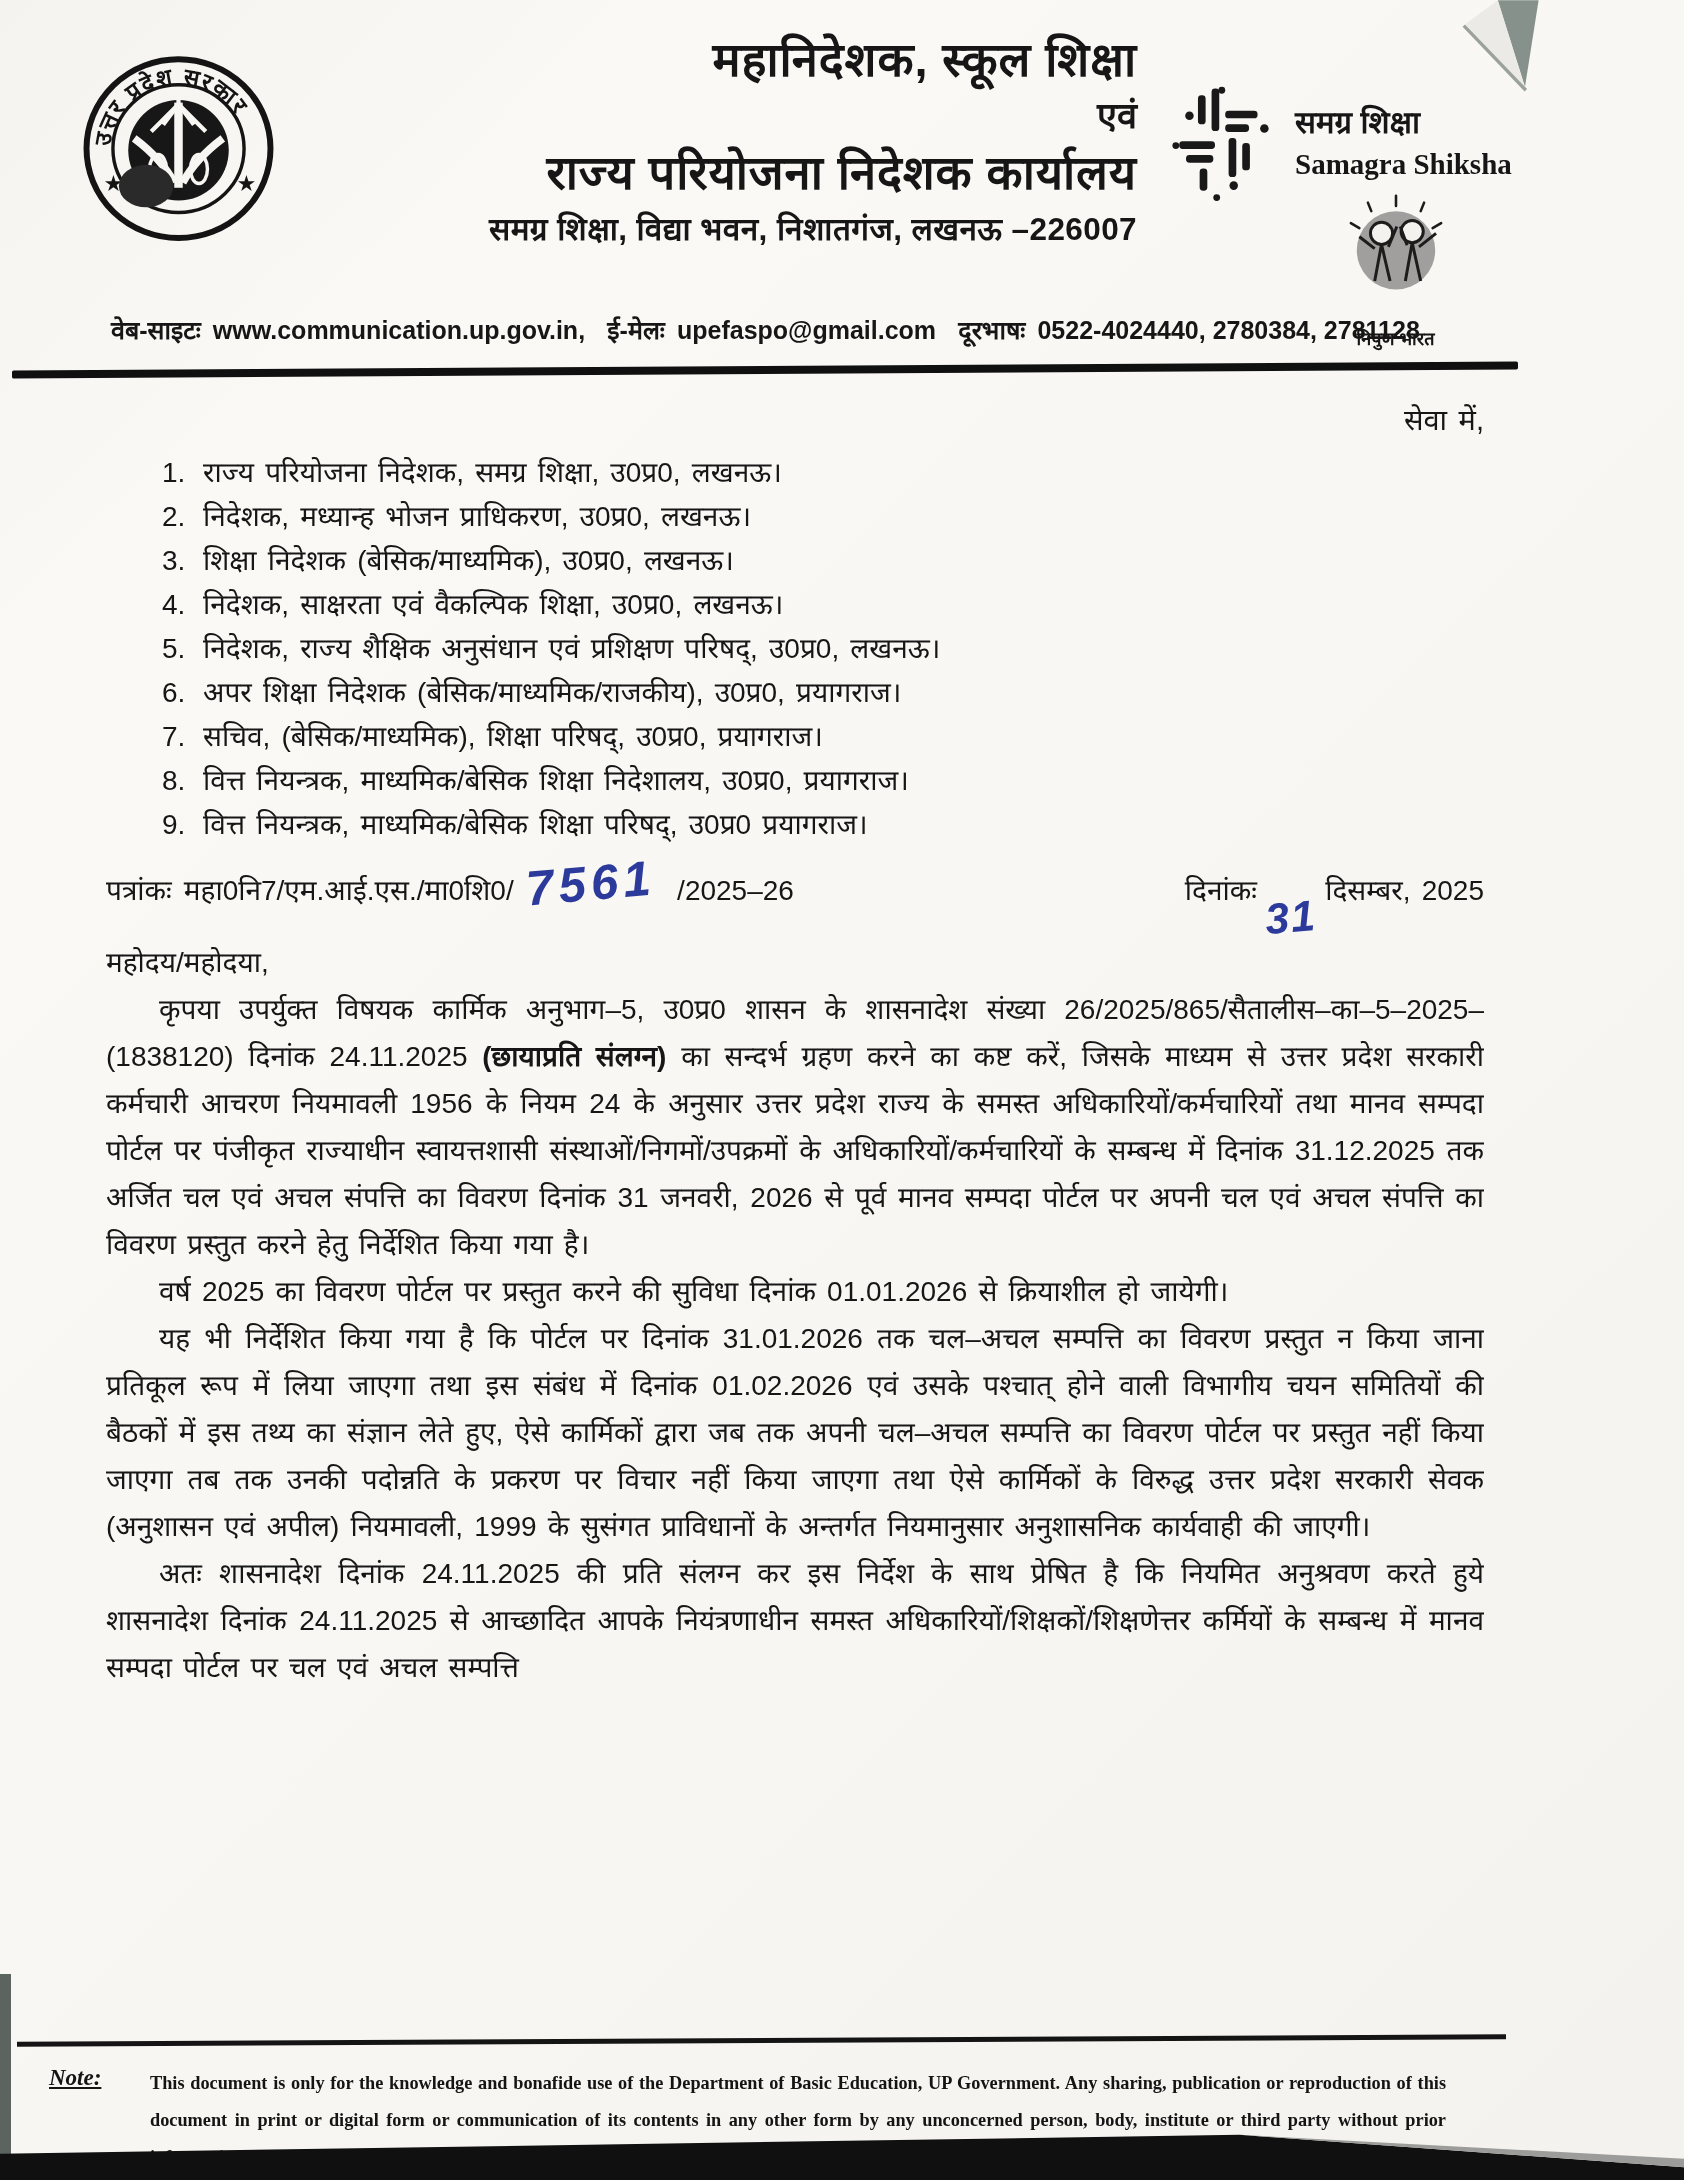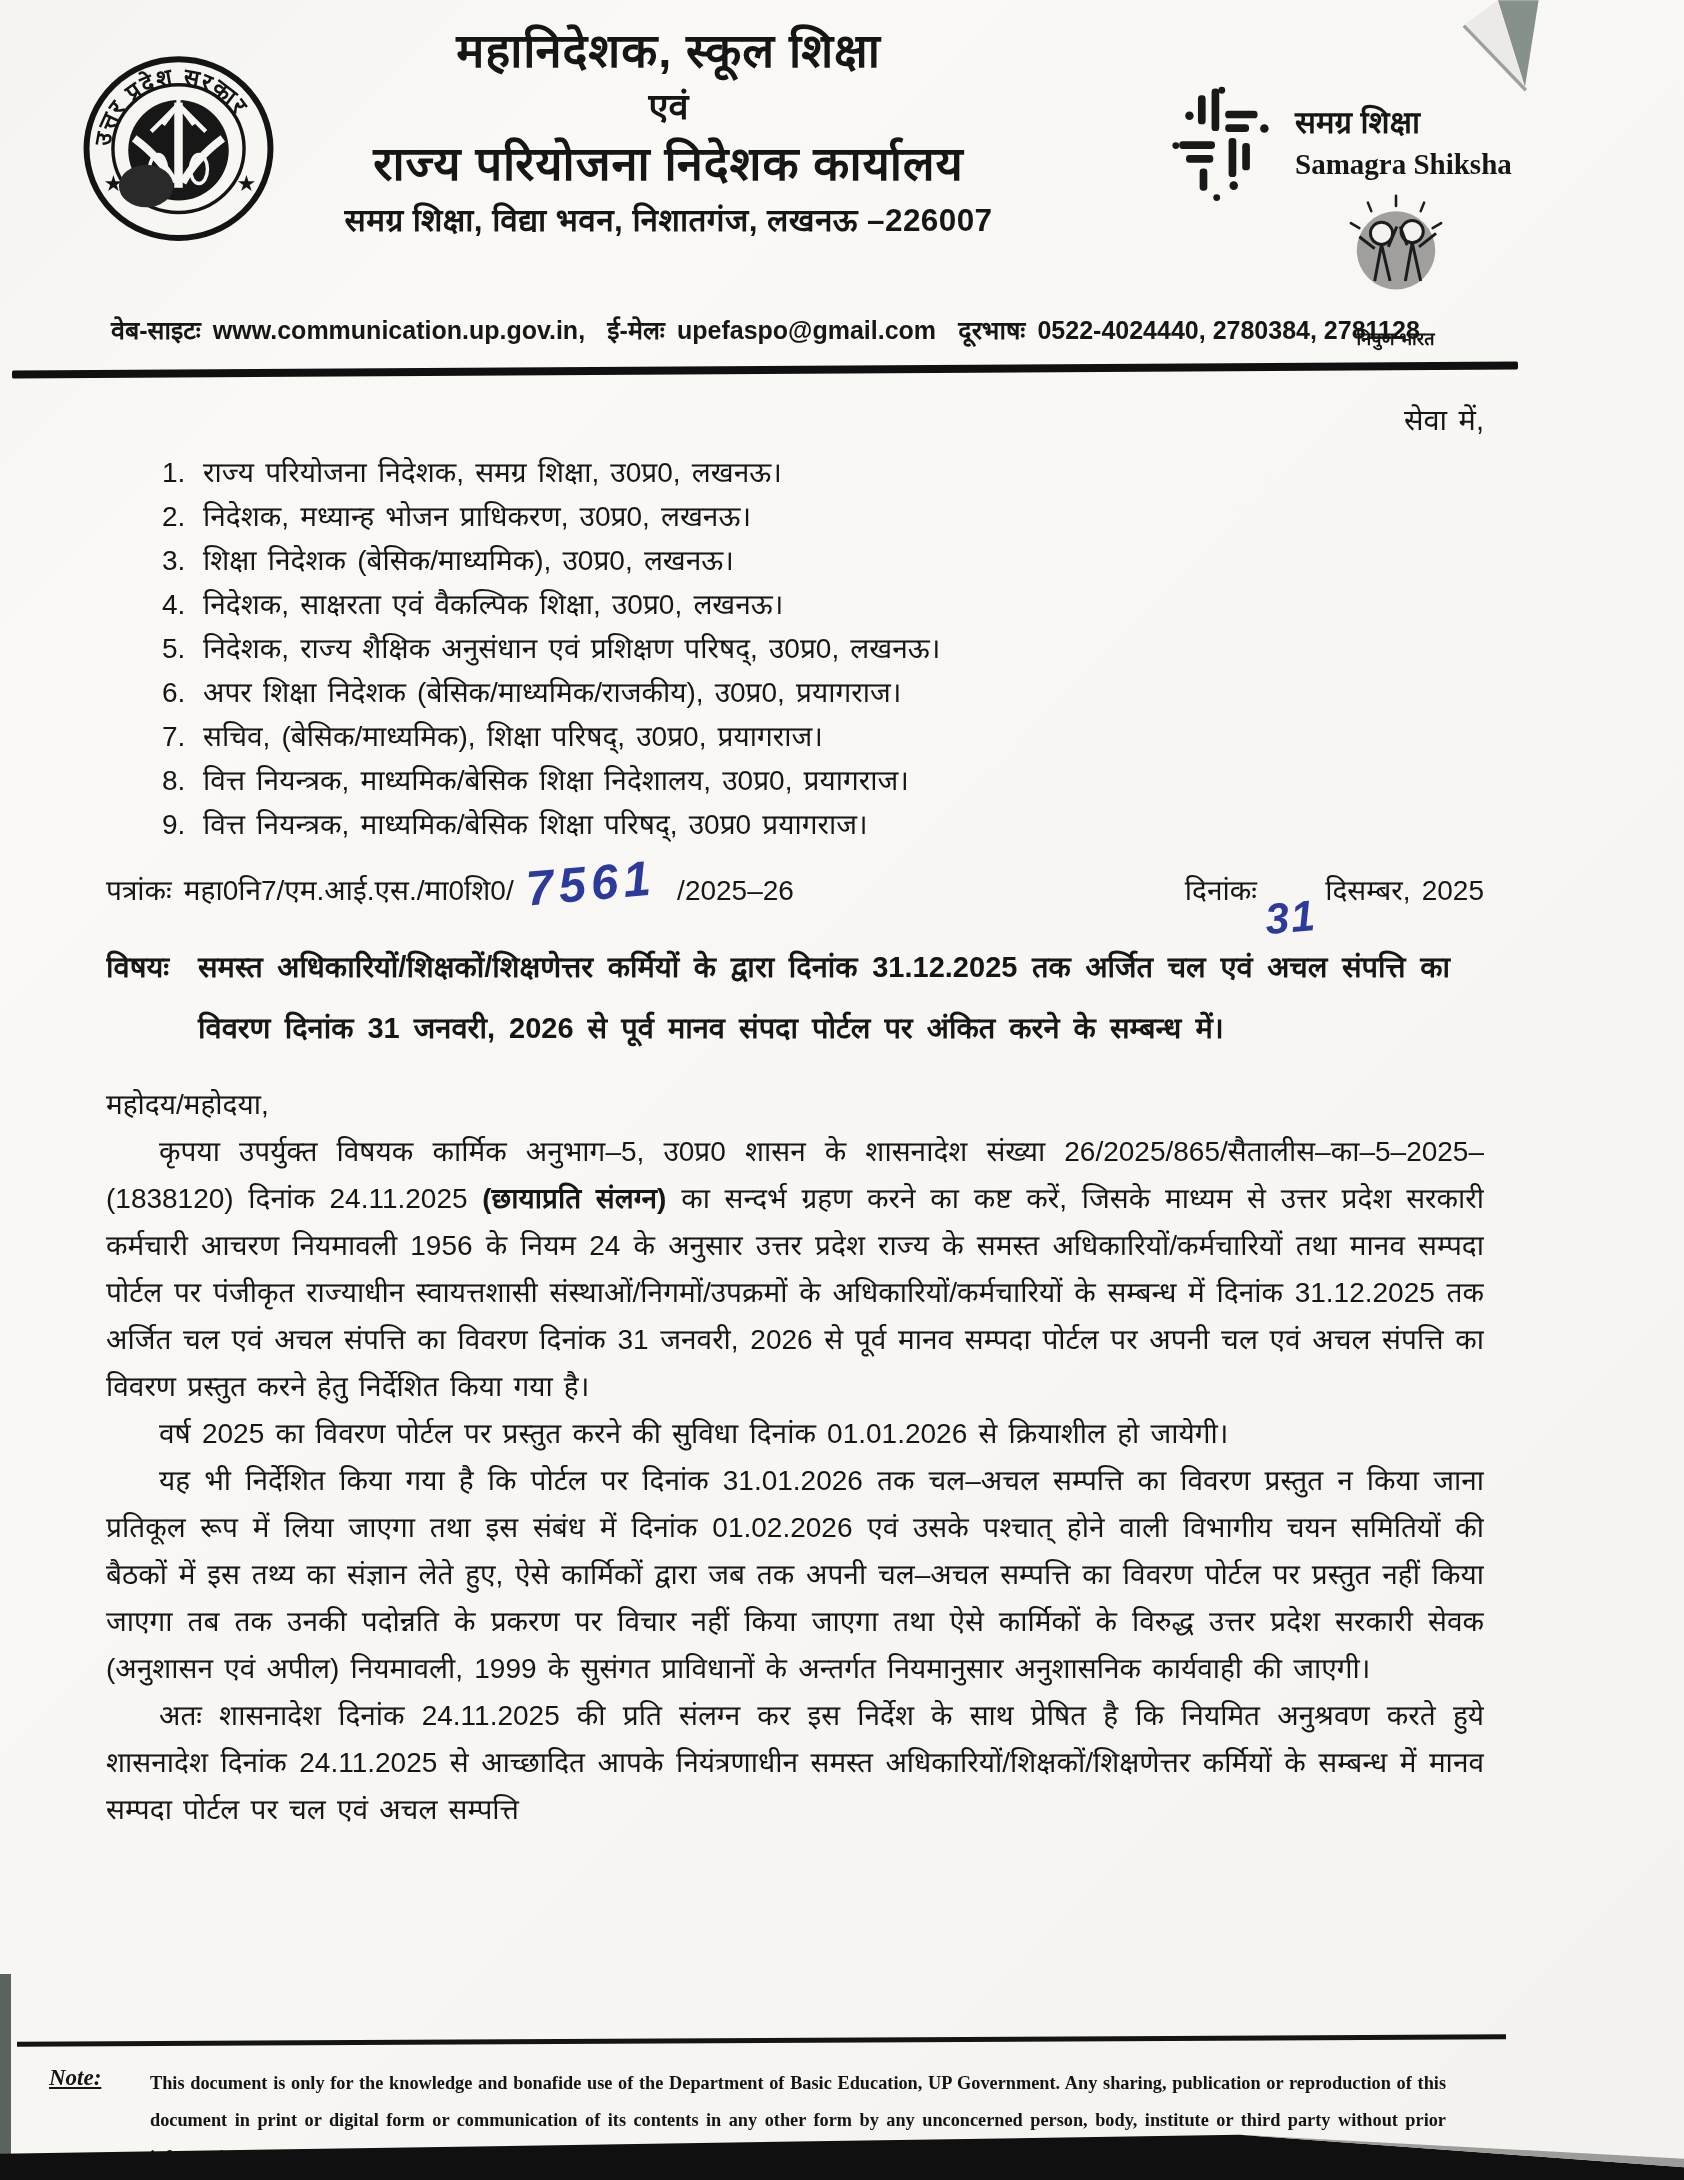--- a/index.html
+++ b/index.html
@@ -8,21 +8,21 @@
     width:1685px;height:2181px;
     margin:0 auto;
     background:linear-gradient(135deg,#f4f3ef 0%,#faf9f6 18%,#f7f6f2 60%,#f3f2ee 100%);
     overflow:hidden;
     font-family:"Liberation Sans","DejaVu Sans",sans-serif;
     color:#161616;
   }
   
   .hdr{position:absolute;top:0;left:0;right:0;height:380px;}
   .emblem{position:absolute;left:78px;top:53px;width:201px;height:198px;}
-  .title-block{position:absolute;left:200px;top:19px;width:937px;text-align:center;}
+  .title-block{position:absolute;left:200px;top:28px;width:937px;text-align:right;}
   .t1{font-size:47px;font-weight:bold;letter-spacing:0.9px;line-height:63px;}
   .t2{font-size:36px;font-weight:bold;line-height:49px;}
   .t3{font-size:47px;font-weight:bold;letter-spacing:0.9px;line-height:65px;}
   .addr{font-size:31.5px;font-weight:bold;line-height:48px;letter-spacing:0.4px;}
   .contact{
     position:absolute;left:111px;top:312px;width:1261px;text-align:center;
     font-size:25px;font-weight:bold;white-space:nowrap;
   }
   .contact .lbl{font-weight:bold;margin:0 5.1px 0 15.3px;}
   .samagra{position:absolute;left:1169px;top:85px;width:375px;height:136px;}
@@ -224,24 +224,20 @@
       <span>महा0नि7/एम.आई.एस./मा0शि0/</span>
       <span class="hand">7561</span>
       <span>/2025–26</span>
       <span class="ref-date">
         <span>दिनांकः</span>
         <span class="hand small">31</span>
         <span>दिसम्बर, 2025</span>
       </span>
     </div>
 
-    <div class="subj">
-      <span class="lab">विषयः</span>
-      <span class="txt">समस्त अधिकारियों/शिक्षकों/शिक्षणेत्तर कर्मियों के द्वारा दिनांक 31.12.2025 तक अर्जित चल एवं अचल संपत्ति का विवरण दिनांक 31 जनवरी, 2026 से पूर्व मानव संपदा पोर्टल पर अंकित करने के सम्बन्ध में।</span>
-    </div>
 
     <div class="salut">महोदय/महोदया,</div>
 
     <p class="para"><span>कृपया उपर्युक्त विषयक कार्मिक अनुभाग–5, उ0प्र0 शासन के शासनादेश संख्या 26/2025/865/सैतालीस–का–5–2025–(1838120) दिनांक 24.11.2025 </span><span class="para b" style="text-indent:0">(छायाप्रति संलग्न)</span><span> का सन्दर्भ ग्रहण करने का कष्ट करें, जिसके माध्यम से उत्तर प्रदेश सरकारी कर्मचारी आचरण नियमावली 1956 के नियम 24 के अनुसार उत्तर प्रदेश राज्य के समस्त अधिकारियों/कर्मचारियों तथा मानव सम्पदा पोर्टल पर पंजीकृत राज्याधीन स्वायत्तशासी संस्थाओं/निगमों/उपक्रमों के अधिकारियों/कर्मचारियों के सम्बन्ध में दिनांक 31.12.2025 तक अर्जित चल एवं अचल संपत्ति का विवरण दिनांक 31 जनवरी, 2026 से पूर्व मानव सम्पदा पोर्टल पर अपनी चल एवं अचल संपत्ति का विवरण प्रस्तुत करने हेतु निर्देशित किया गया है।</span></p>
 
     <p class="para">वर्ष 2025 का विवरण पोर्टल पर प्रस्तुत करने की सुविधा दिनांक 01.01.2026 से क्रियाशील हो जायेगी।</p>
 
     <p class="para">यह भी निर्देशित किया गया है कि पोर्टल पर दिनांक 31.01.2026 तक चल–अचल सम्पत्ति का विवरण प्रस्तुत न किया जाना प्रतिकूल रूप में लिया जाएगा तथा इस संबंध में दिनांक 01.02.2026 एवं उसके पश्चात् होने वाली विभागीय चयन समितियों की बैठकों में इस तथ्य का संज्ञान लेते हुए, ऐसे कार्मिकों द्वारा जब तक अपनी चल–अचल सम्पत्ति का विवरण पोर्टल पर प्रस्तुत नहीं किया जाएगा तब तक उनकी पदोन्नति के प्रकरण पर विचार नहीं किया जाएगा तथा ऐसे कार्मिकों के विरुद्ध उत्तर प्रदेश सरकारी सेवक (अनुशासन एवं अपील) नियमावली, 1999 के सुसंगत प्राविधानों के अन्तर्गत नियमानुसार अनुशासनिक कार्यवाही की जाएगी।</p>
 
     <p class="para">अतः शासनादेश दिनांक 24.11.2025 की प्रति संलग्न कर इस निर्देश के साथ प्रेषित है कि नियमित अनुश्रवण करते हुये शासनादेश दिनांक 24.11.2025 से आच्छादित आपके नियंत्रणाधीन समस्त अधिकारियों/शिक्षकों/शिक्षणेत्तर कर्मियों के सम्बन्ध में मानव सम्पदा पोर्टल पर चल एवं अचल सम्पत्ति</p>

